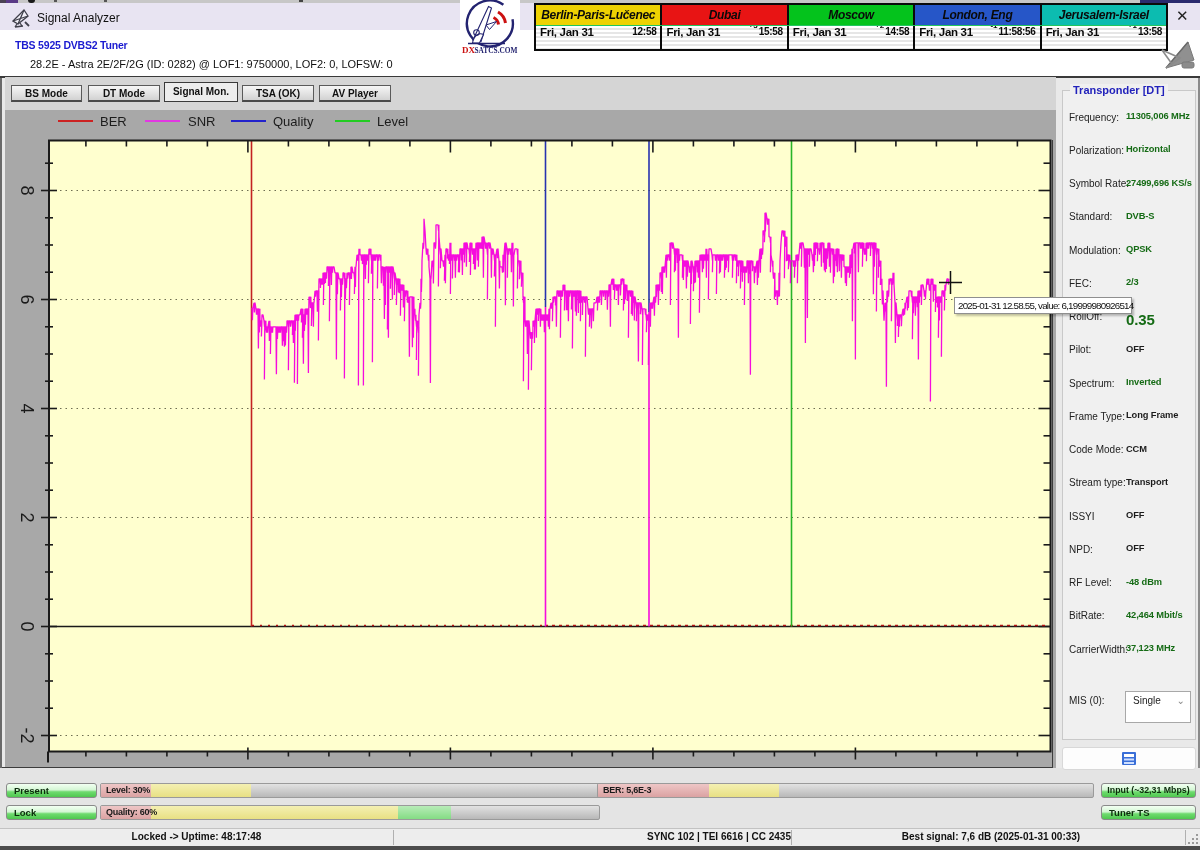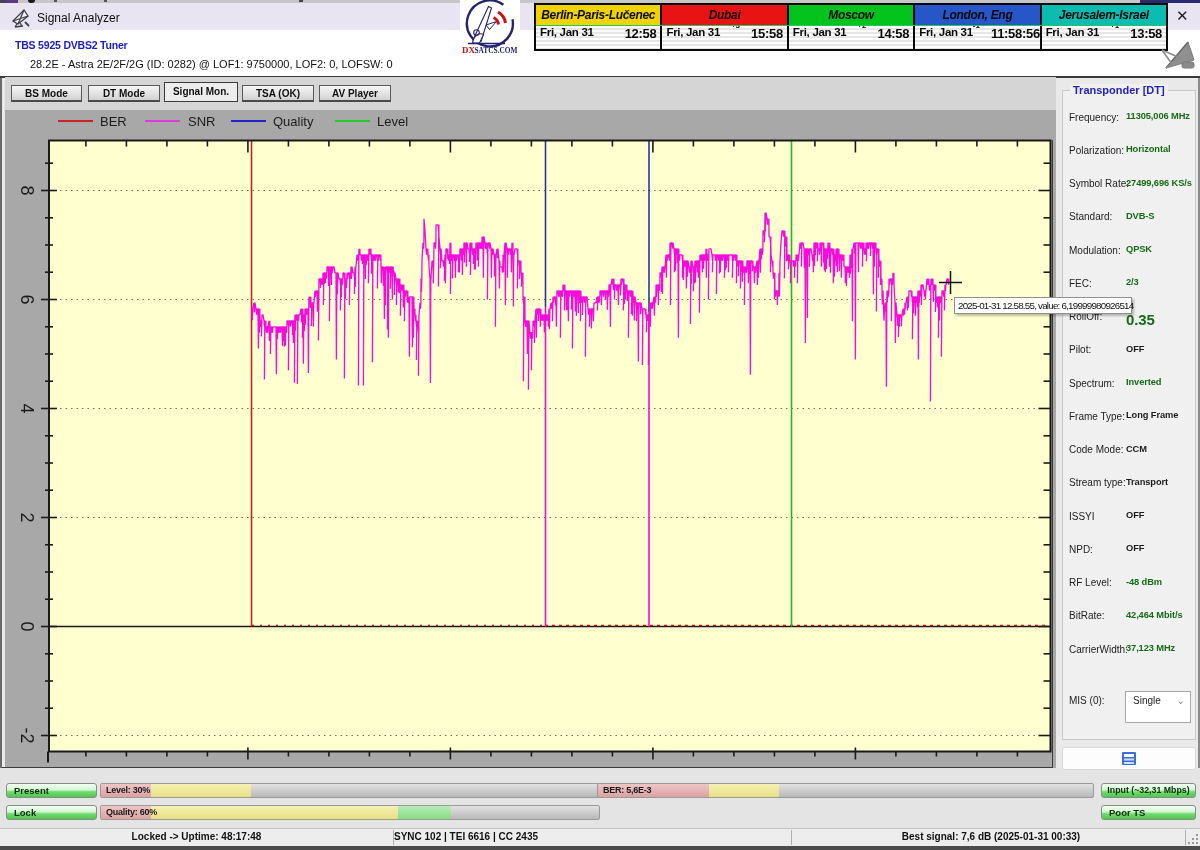--- a/index.html
+++ b/index.html
@@ -219,21 +219,21 @@
           <i>+1</i>
           <b>13:58</b>
         </div>
 </div>
     </div>
 <style>
 .ch{flex:1;border-right:2px solid #0a0a0a;text-align:center;font-weight:bold;font-style:italic;color:#0a0a0a;line-height:20px;font-size:12px;letter-spacing:-0.3px;overflow:hidden;white-space:nowrap}
 .cb{flex:1;border-right:2px solid #0a0a0a;display:flex;align-items:flex-start;padding:0 4px;color:#0a0a0a;white-space:nowrap;overflow:hidden}
 .cb span{font-weight:bold;font-size:11.5px;letter-spacing:-0.3px}
 .cb i{font-style:normal;font-weight:bold;font-size:8px;margin-left:auto;transform:translateY(-5px)}
-.cb b{font-size:13px;margin-left:11px;letter-spacing:-0.3px}
+.cb b{font-size:10px;margin-left:1px;letter-spacing:-0.3px}
 </style>
 
 <div class="abs" style="left:460px;top:0;width:60px;height:58px;background:#fff"></div>
 <svg class="abs" style="left:460px;top:0" width="60" height="58">
 <path d="M 43.4 4.8 A 23 23 0 1 0 52.5 19.2" fill="none" stroke="#232370" stroke-width="2.4"></path>
 <path d="M 38 12 A 15 15 0 0 1 45.5 23" fill="none" stroke="#cc1111" stroke-width="3"></path>
 <path d="M 33.5 17.5 A 9 9 0 0 1 38.5 24.5" fill="none" stroke="#cc1111" stroke-width="3"></path>
 <path d="M 13 40 L 28.5 6.5 L 31.5 8 L 21 41.5 Z" fill="#fff" stroke="#232370" stroke-width="1.1"></path>
 <path d="M 12.5 43 C 14 35 19 32.5 23.5 34.5 L 19.5 43 Z" fill="#fff" stroke="#232370" stroke-width="1.1"></path>
 <circle cx="16.5" cy="32.5" r="2.8" fill="none" stroke="#232370" stroke-width="1.1"></circle>
@@ -320,24 +320,24 @@
       <div class="b" style="position:absolute;left:5px;top:1px;font-size:9px;letter-spacing:-0.25px;color:#1a1a1a;white-space:nowrap">Quality: 60%</div>
     </div>
 <div class="abs" style="left:597px;top:783px;width:497px;height:15px;background:linear-gradient(#e2e2e2,#b8b8b8);border:1px solid #9a9a9a;border-radius:2px;overflow:hidden">
       <div style="display:flex;height:100%">
         <div style="width:111px;background:linear-gradient(#eec6c6,#dba2a2);height:100%"></div>
         <div style="width:70px;background:linear-gradient(#f4f0b2,#e8e084);height:100%"></div>
       </div>
       <div class="b" style="position:absolute;left:5px;top:1px;font-size:9px;letter-spacing:-0.25px;color:#1a1a1a;white-space:nowrap">BER: 5,6E-3</div>
     </div>
 <div class="abs b" style="left:1101px;top:783px;width:95px;height:15px;background:linear-gradient(#f2fff2 0%,#d4f6d4 45%,#6fdb6f 60%,#4fc84f 100%);border:1px solid #8a8a8a;border-radius:3px;font-size:8.8px;color:#0c2c0c;line-height:13px;text-align:center;white-space:nowrap">Input (~32,31 Mbps)</div>
-<div class="abs b" style="left:1101px;top:805px;width:95px;height:15px;background:linear-gradient(#f2fff2 0%,#d4f6d4 45%,#6fdb6f 60%,#4fc84f 100%);border:1px solid #8a8a8a;border-radius:3px;font-size:9.5px;color:#0c2c0c;line-height:13px;padding-left:7px;white-space:nowrap">Poor TS</div>
+<div class="abs b" style="left:1101px;top:805px;width:95px;height:15px;background:linear-gradient(#f2fff2 0%,#d4f6d4 45%,#6fdb6f 60%,#4fc84f 100%);border:1px solid #8a8a8a;border-radius:3px;font-size:9.5px;color:#0c2c0c;line-height:13px;padding-left:7px;white-space:nowrap">Tuner TS</div>
 <div class="abs" style="left:0;top:828px;width:1200px;height:18px;background:#ededed;border-top:1px solid #c2c2c2"></div>
 <div class="abs b" style="left:0;top:831px;width:393px;text-align:center;font-size:10px;color:#111">Locked -&gt; Uptime: 48:17:48</div>
-<div class="abs b" style="left:394px;top:831px;width:397px;text-align:left;font-size:10px;color:#111">SYNC 102 | TEI 6616 | CC 2435</div>
+<div class="abs b" style="left:394px;top:831px;width:397px;text-align:right;font-size:10px;color:#111">SYNC 102 | TEI 6616 | CC 2435</div>
 <div class="abs b" style="left:792px;top:831px;width:398px;text-align:center;font-size:10px;color:#111">Best signal: 7,6 dB (2025-01-31 00:33)</div>
 <div class="abs" style="left:393px;top:830px;width:1px;height:15px;background:#b0b0b0"></div>
 <div class="abs" style="left:791px;top:830px;width:1px;height:15px;background:#b0b0b0"></div>
 <div class="abs" style="left:1185px;top:830px;width:1px;height:15px;background:#b0b0b0"></div>
 <div class="abs" style="left:0;top:846px;width:1200px;height:4px;background:#4c4c4c"></div>
 <svg class="abs" style="left:1188px;top:834px" width="11" height="11">
       <rect x="8" y="8" width="2" height="2" fill="#9a9a9a"></rect>
       <rect x="8" y="4" width="2" height="2" fill="#9a9a9a"></rect>
       <rect x="8" y="0" width="2" height="2" fill="#9a9a9a"></rect>
       <rect x="4" y="8" width="2" height="2" fill="#9a9a9a"></rect>

